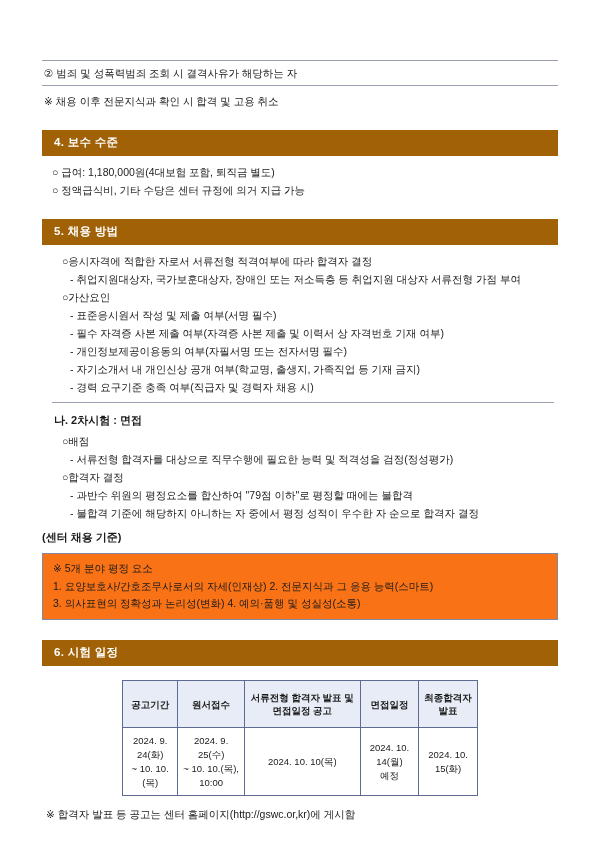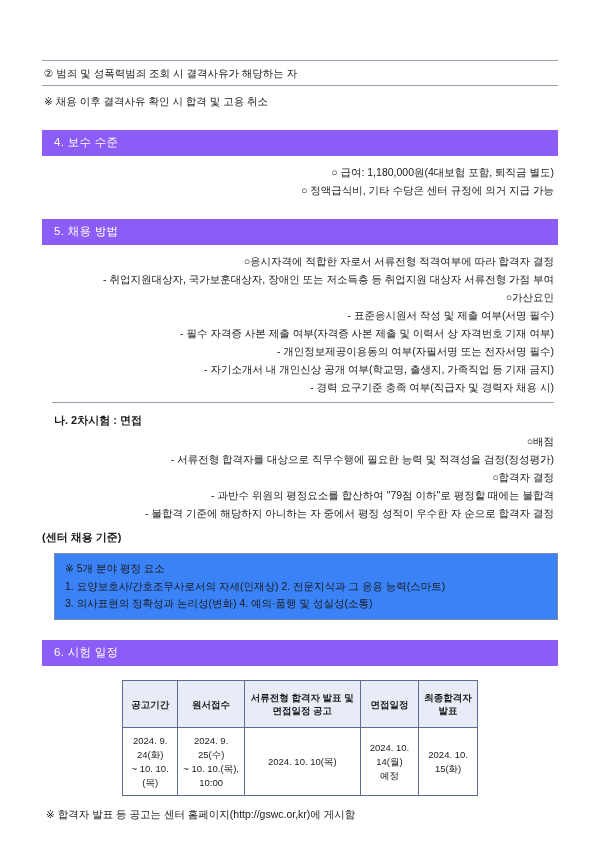--- a/index.html
+++ b/index.html
@@ -29,61 +29,60 @@
   }
   .top-line-1 {
     border-top: 1px solid #9aa0b0;
     border-bottom: 1px solid #9aa0b0;
     padding: 4px 2px 4px 2px;
   }
   .top-line-2 {
     padding: 7px 2px 4px 2px;
   }
   .section-bar {
-    background: #8b5cf6;
+    background: #a16207;
     color: #ffffff;
     font-size: 11.5px;
-    font-weight: normal;
+    font-weight: bold;
     padding: 5px 10px 6px 12px;
     margin-top: 16px;
     letter-spacing: 0.3px;
   }
   .section-bar.mt-big { margin-top: 20px; }
   .body-block {
     font-size: 10.5px;
     line-height: 1.72;
     padding: 7px 4px 0 10px;
   }
-  .body-block .ln { white-space: nowrap; text-align: right; }
+  .body-block .ln { white-space: nowrap; }
   .indent1 { padding-left: 10px; }
   .indent2 { padding-left: 18px; }
   .sub-head {
     font-size: 11px;
     font-weight: bold;
     padding: 8px 0 2px 2px;
   }
   .sub-head.first { padding-top: 4px; }
   .rule-thin {
     border-bottom: 1px solid #9aa0b0;
     margin: 6px 0 0 0;
   }
   .center-bold {
     text-align: left;
     font-size: 11px;
     font-weight: bold;
     padding: 8px 10px 4px 0;
   }
   .criteria-box {
     border: 1px solid #7f8aa8;
-    background: #3b82f6;
+    background: #f97316;
     font-size: 10.5px;
     line-height: 1.66;
     padding: 6px 10px 7px 10px;
     margin-top: 4px;
-    margin-left: 12px;
   }
   table.schedule {
     border-collapse: collapse;
     margin: 14px auto 0 auto;
     width: 356px;
     font-size: 9.5px;
   }
   table.schedule th, table.schedule td {
     border: 1px solid #5d6a92;
     text-align: center;
@@ -104,21 +103,21 @@
     padding: 12px 0 0 4px;
   }
 </style>
 </head>
 <body>
 
 <div class="page">
 
   <div class="top-lines">
     <div class="top-line-1">② 범죄 및 성폭력범죄 조회 시 결격사유가 해당하는 자</div>
-    <div class="top-line-2">※ 채용 이후 결격사유 확인 시 합격 및 고용 취소</div>
+    <div class="top-line-2">※ 채용 이후 전문지식과 확인 시 합격 및 고용 취소</div>
   </div>
 
   <div class="section-bar">4. 보수 수준</div>
   <div class="body-block">
     <div class="ln">○ 급여: 1,180,000원(4대보험 포함, 퇴직금 별도)</div>
     <div class="ln">○ 정액급식비, 기타 수당은 센터 규정에 의거 지급 가능</div>
   </div>
 
   <div class="section-bar mt-big">5. 채용 방법</div>
 

